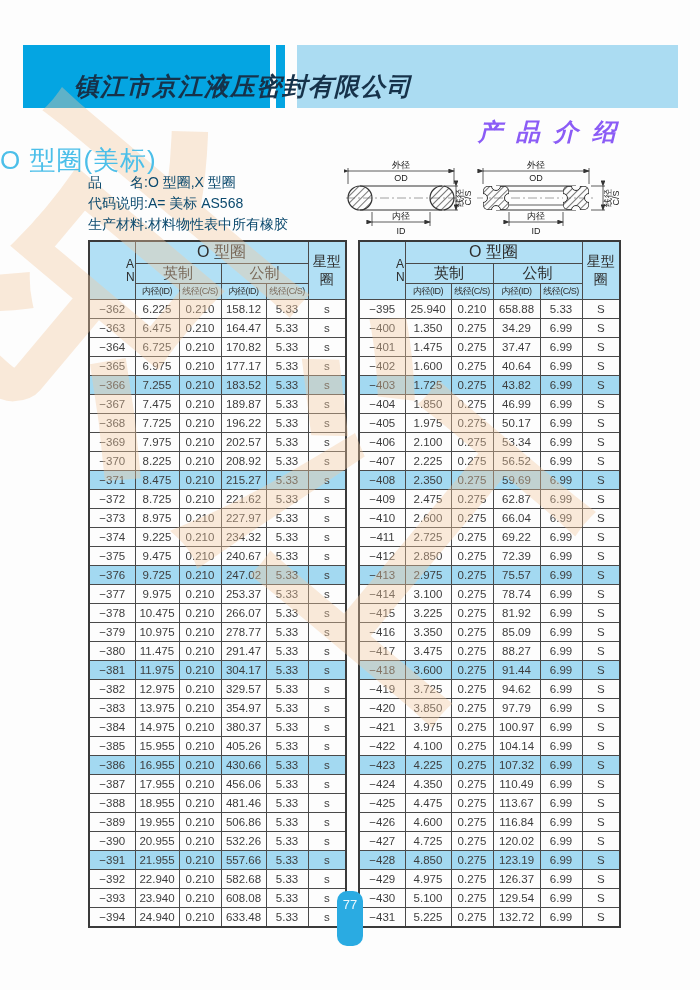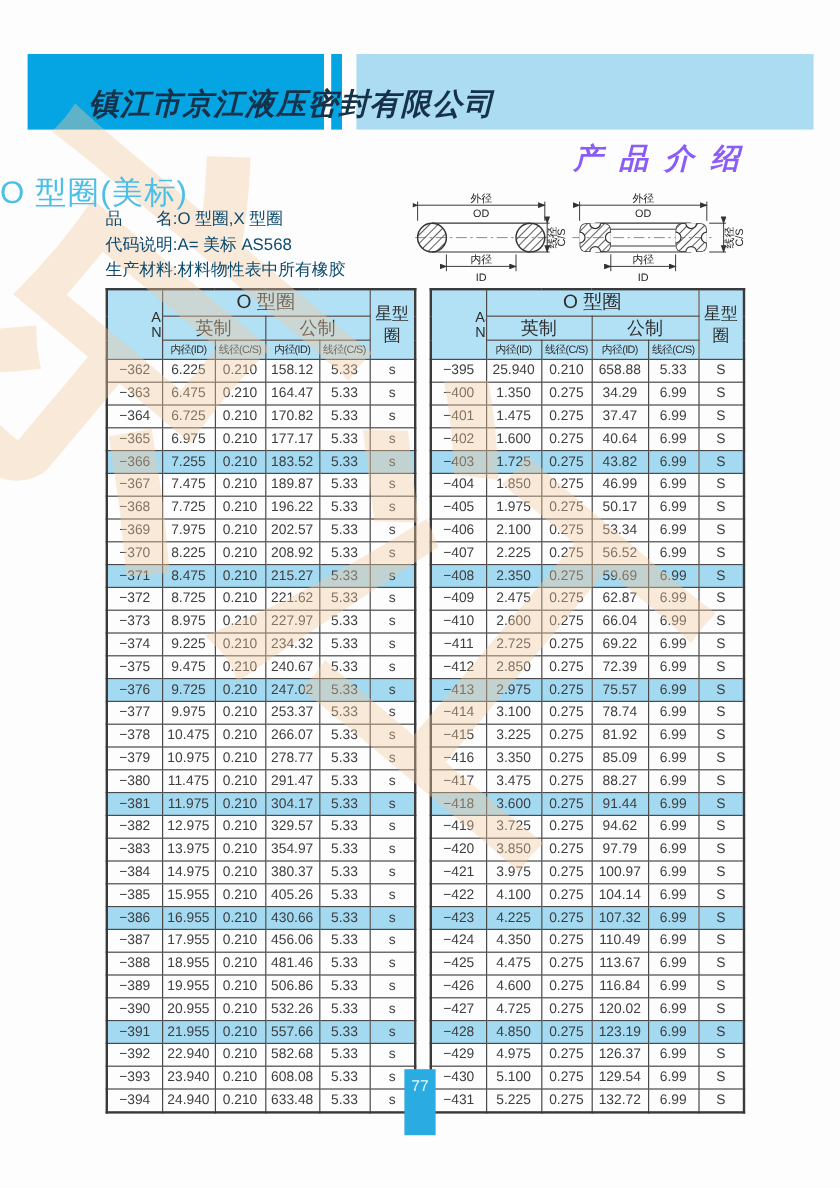--- a/index.html
+++ b/index.html
@@ -46,21 +46,21 @@
   .h-std{font-size:12px;line-height:13px;padding-left:36px;}
   .h-group{font-size:16px;height:13px;}
   .h-sys{font-size:15px;height:13px;}
   .h-col{font-size:9px;height:15px;letter-spacing:-0.5px;}
   .h-star{font-size:14px;}
   tbody td{height:18px;font-size:11.5px;color:#3d3d3d;background:transparent;}
   tbody tr.hl td{background:#a3d9f1;}
   
   .page-num{
     position:absolute;left:337px;top:891px;width:26px;height:55px;z-index:3;
-    color:#eaf7fd;font-size:13px;text-align:center;padding-top:6px;box-sizing:border-box;
+    color:#eaf7fd;font-size:13px;text-align:center;padding-top:6px;box-sizing:border-box;border-radius:10px;
   }
   
   .watermark{
     position:absolute;left:90px;top:40px;z-index:2;pointer-events:none;
     font-family:"DejaVu Serif","Liberation Serif",serif;font-weight:bold;
     font-size:340px;letter-spacing:30px;line-height:1;
     transform:rotate(40deg);transform-origin:0 0;
     opacity:0.38;white-space:nowrap;
   }
 </style>

